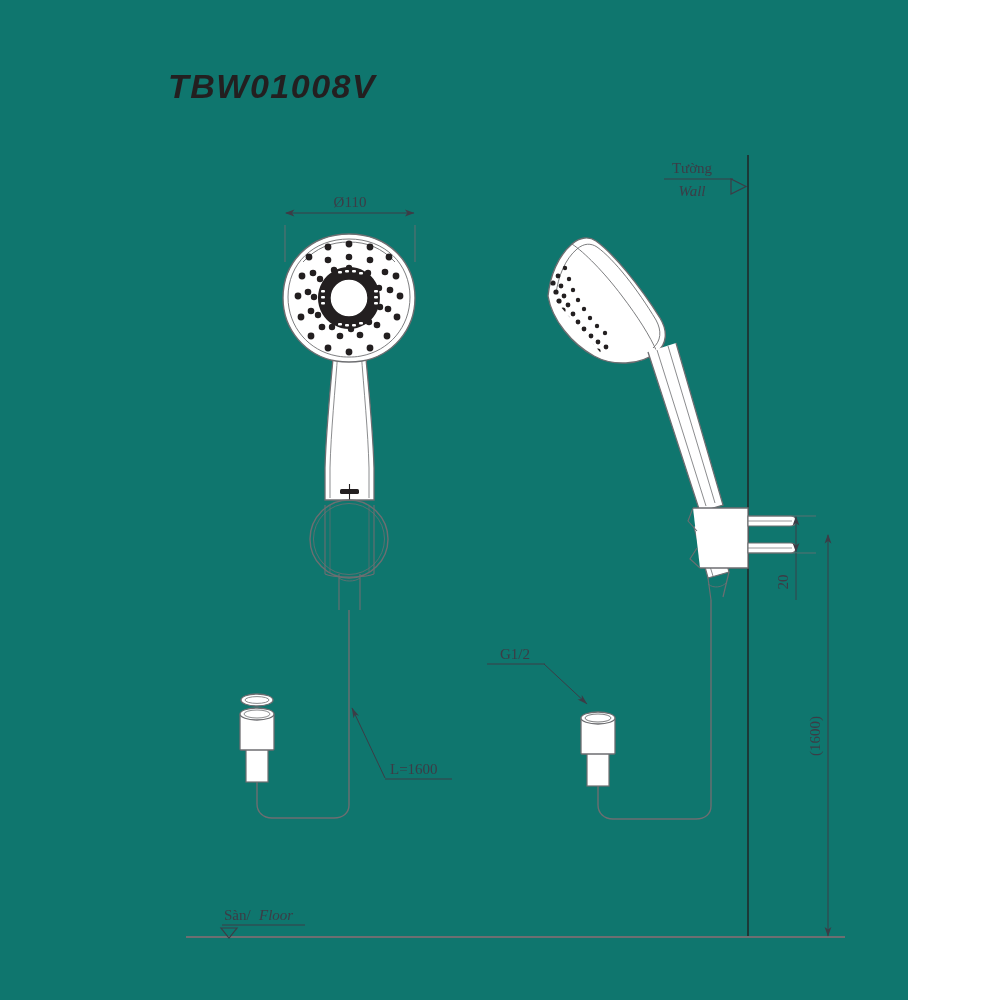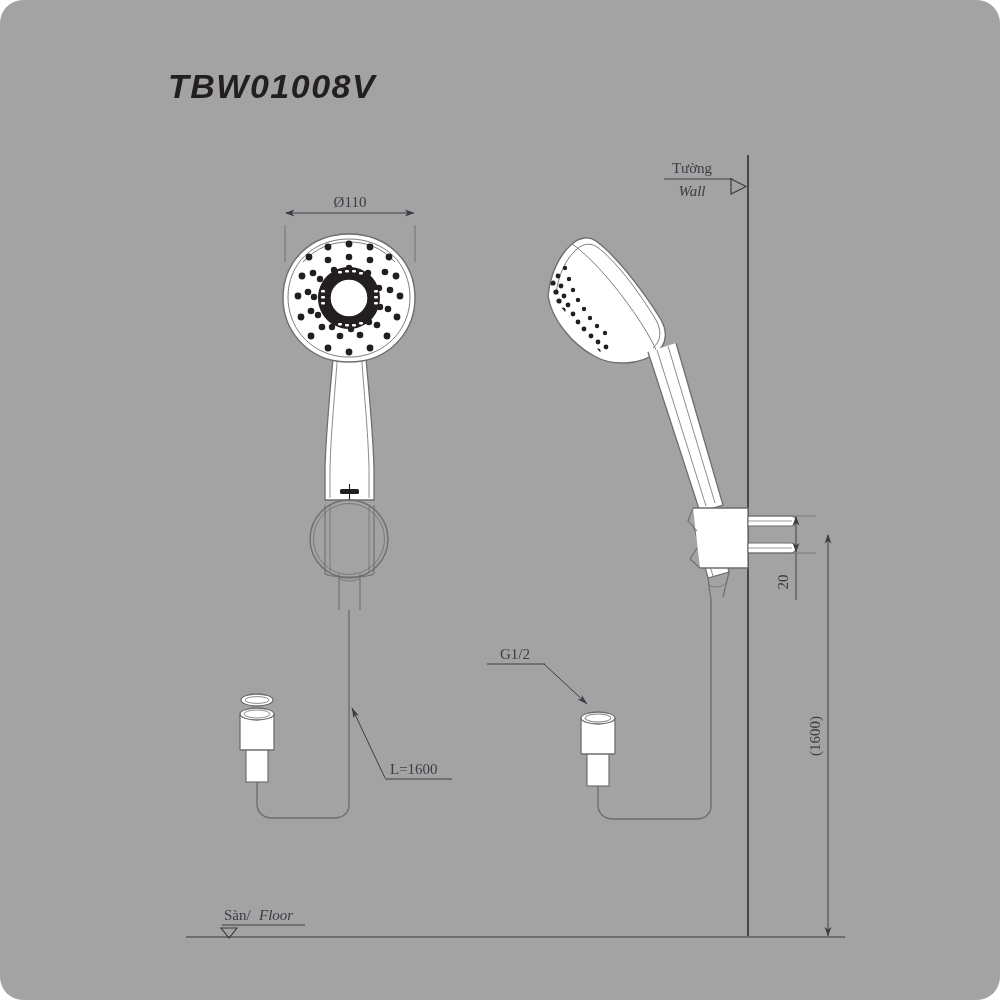--- a/index.html
+++ b/index.html
@@ -6,25 +6,24 @@
   html, body {
     margin: 0;
     padding: 0;
     background: #ffffff;
   }
   body {
     font-family: "Liberation Serif", serif;
   }
   #page {
     position: relative;
-    width: 1000px;
+    width: 908px;
     height: 1000px;
-    background: #a3a3a3;
+    background: #0f766e;
     overflow: hidden;
-    border-radius: 23px;
   }
   #drawing {
     position: absolute;
     left: 0;
     top: 0;
   }
   .title-text {
     font-family: "Liberation Sans", sans-serif;
     font-weight: bold;
     font-style: italic;

